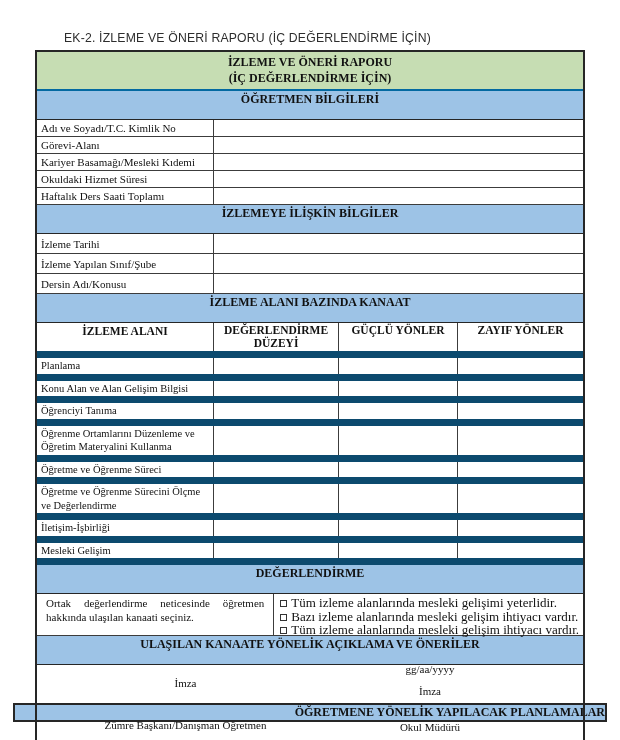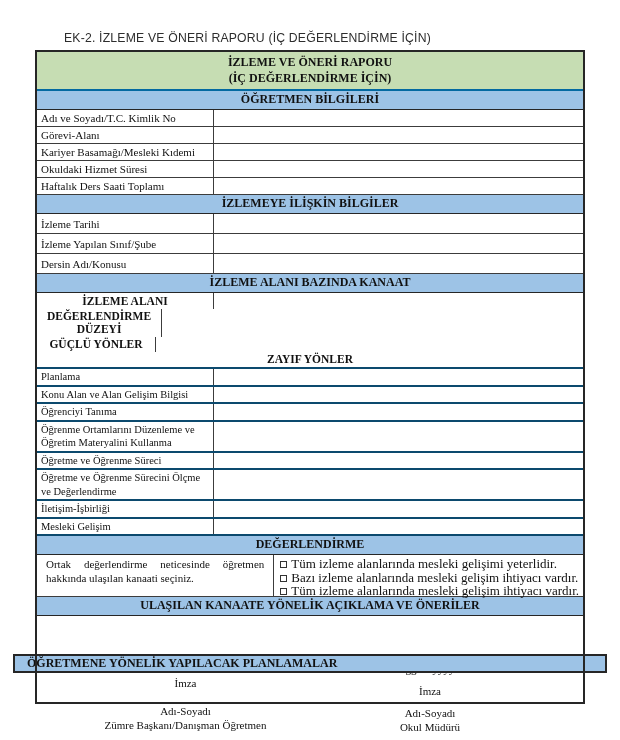--- a/index.html
+++ b/index.html
@@ -18,34 +18,34 @@
   .form-table {
     position:absolute; left:35px; top:50px; width:550px;
     border:2px solid #262626; background:#fff;
   }
 
   .hdr {
     text-align:center; font-weight:bold; font-size:12px;
     border-bottom:1px solid #262626; line-height:16px;
   }
   .hdr.green { background:#c6ddb3; padding:2px 0 3px; line-height:16px; border-bottom:2px solid #0369a1; }
-  .hdr.blue  { background:#9dc3e6; height:19px; line-height:17px; overflow:hidden; }
+  .hdr.blue  { background:#9dc3e6; height:29px; line-height:17px; overflow:hidden; }
 
   .row2 { display:flex; border-bottom:1px solid #3c3c3c; }
   .row2:last-of-type { border-bottom:1px solid #3c3c3c; }
   .row2 .lbl {
     width:177px; border-right:1px solid #3c3c3c;
     font-size:11px; padding:1px 4px 2px; line-height:14px;
   }
   .row2 .val { flex:1; }
   .t-row { height:17px; }
   .m-row { height:20px; }
   .m-row .lbl { padding-top:3px; }
 
-  .row4 { display:flex; border-bottom:2px solid #0c4a6e; min-height:16px;flex-direction:column; }
+  .row4 { display:flex; border-bottom:7px solid #0c4a6e; min-height:16px; }
   .row4 .c1 { width:177px; border-right:1px solid #3c3c3c; font-size:10.5px; padding:1px 4px; line-height:13.5px; }
   .row4 .c2 { width:125px; border-right:1px solid #3c3c3c; }
   .row4 .c3 { width:119px; border-right:1px solid #3c3c3c; }
   .row4 .c4 { flex:1; }
   .row4.head { font-weight:bold; text-align:center; }
   .row4.head > div { font-size:11.5px; line-height:13px; padding:1px 2px; display:flex; align-items:flex-start; justify-content:center; }
   .row4.head .c1 { font-size:11.5px; padding-top:2px; }
 
   .eval-row { display:flex; border-bottom:1px solid #3c3c3c; height:42px; }
   .eval-left {
@@ -60,21 +60,21 @@
     border:1px solid #333; margin-right:4px; background:#fff;
   }
 
   .empty-box1 { height:38px; border-bottom:none; }
   .empty-box2 { height:29px; }
 
   .wide-bar {
     position:relative; z-index:1;
     margin:0 -24px; height:19px;
     background:#9dc3e6; border:2px solid #262626;
-    text-align:left; font-weight:bold; font-size:12px; line-height:15px;padding-left:12px;
+    text-align:right; font-weight:bold; font-size:12px; line-height:15px;padding-left:12px;
   }
   .wide-bar::before, .wide-bar::after {
     content:""; position:absolute; top:-2px; bottom:-2px; width:2px; background:#262626;
   }
   .wide-bar::before { left:20px; }
   .wide-bar::after { right:20px; }
 
   .sig { position:absolute; text-align:center; font-size:11px; line-height:14px; }
   .sig-left  { left:88px;  top:676px; width:195px; }
   .sig-right { left:330px; top:662px; width:200px; }

